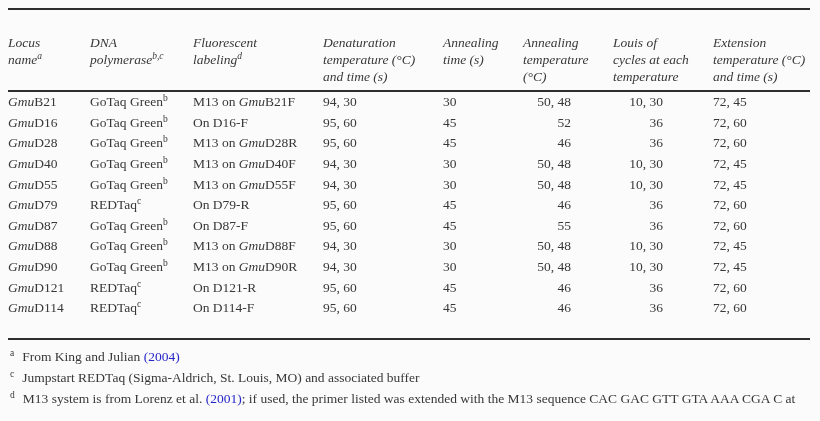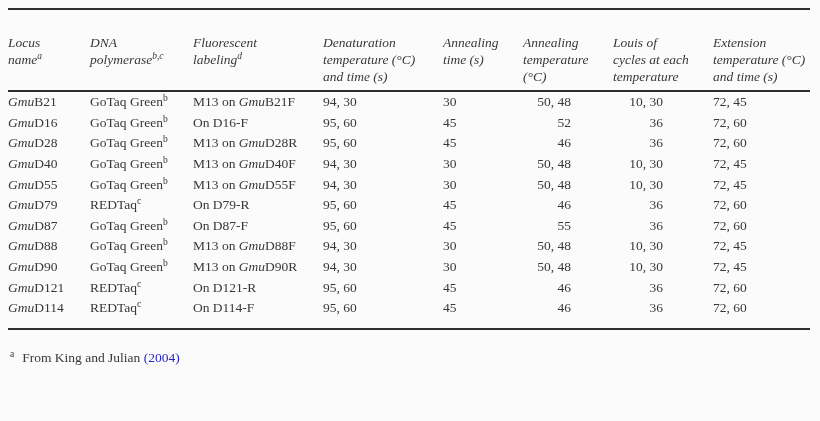--- a/index.html
+++ b/index.html
@@ -18,27 +18,27 @@
     text-align:left;font-weight:normal;vertical-align:top;
     padding:24px 4px 5px 0;
     border-bottom:2.5px solid #2e2e2e;
     font-size:13.5px;line-height:17px;white-space:nowrap;font-style:italic;
   }
   td{
     padding:2.3px 4px 2.3px 0;
     font-size:13.5px;line-height:16px;vertical-align:top;white-space:nowrap;
   }
   tbody tr:first-child td{}
-  tbody tr:last-child td{padding-bottom:12px;margin-top:21px;}
+  tbody tr:last-child td{padding-bottom:22px;margin-top:21px;}
   sup{font-size:9.5px;line-height:0;}
   i{font-style:italic;}
   .numR{display:inline-block;text-align:right;}
   .w48{width:48px;}
   .w50{width:50px;}
-  .footnotes{margin-top:17px;padding-left:2px;}
+  .footnotes{margin-top:6px;padding-left:2px;}
   .fn{
     font-size:13.5px;line-height:21px;white-space:nowrap;overflow:hidden;
   }
   .fn sup{margin-right:8px;}
   .cite{color:#2626c9;}
 </style>
 </head>
 <body>
 
 <div class="sheet">
@@ -213,15 +213,17 @@
       <td><span>45</span></td>
       <td><span class="numR w48">46</span></td>
       <td><span class="numR w50">36</span></td>
       <td><span>72, 60</span></td>
     </tr>
   </tbody>
   </table>
 
   <div class="footnotes">
     <div class="fn"><sup>a</sup><span>From King and Julian </span><span class="cite">(2004)</span><span></span></div>
+    <div class="fn"><sup>c</sup><span>Jumpstart REDTaq (Sigma-Aldrich, St. Louis, MO) and associated buffer</span><span class="cite"></span><span></span></div>
+    <div class="fn"><sup>d</sup><span>M13 system is from Lorenz et al. </span><span class="cite">(2001)</span><span>; if used, the primer listed was extended with the M13 sequence CAC GAC GTT GTA AAA CGA C at</span></div>
   </div>
 
 </div>
 
 </body></html>

